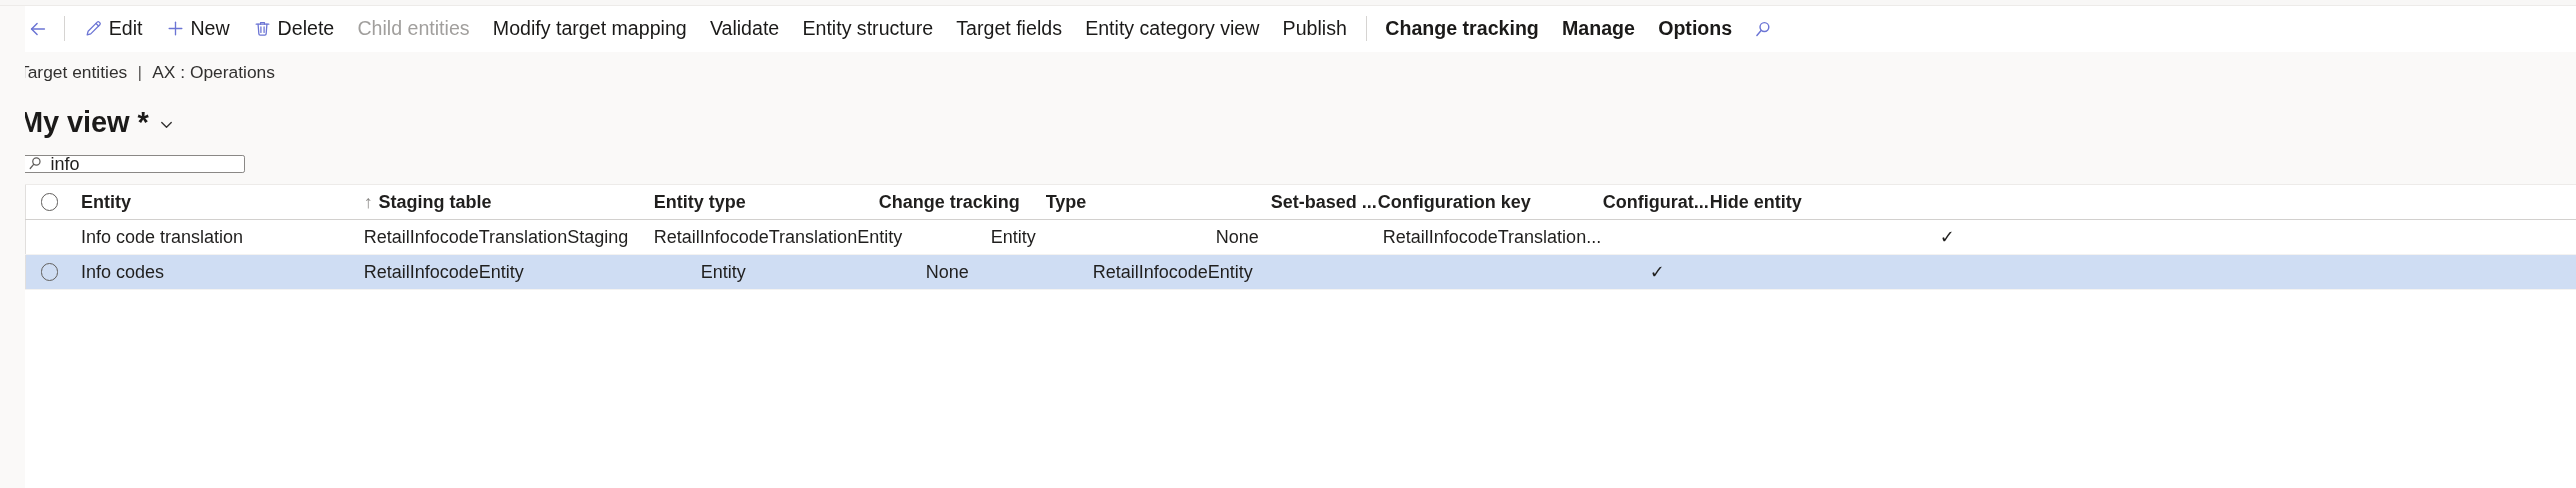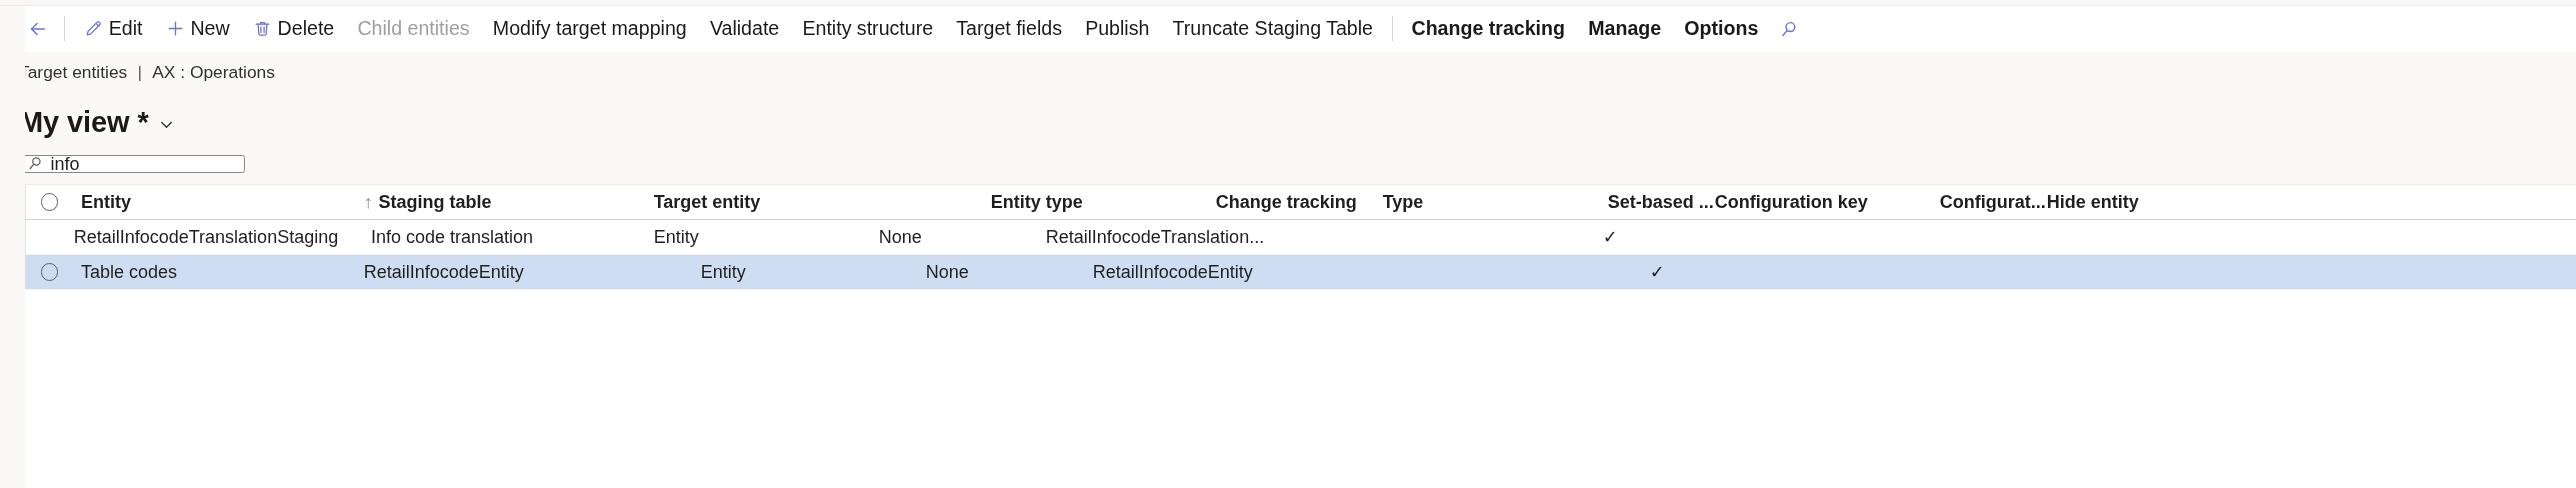--- a/index.html
+++ b/index.html
@@ -251,28 +251,28 @@
 
   <div class="cb-item">
     <span>Entity structure</span>
   </div>
 
   <div class="cb-item">
     <span>Target fields</span>
   </div>
 
 
+  <div class="cb-item">
+    <span>Entity category view</span>
+  </div>
 
   <div class="cb-item">
     <span>Publish</span>
   </div>
 
-  <div class="cb-item">
-    <span>Truncate Staging Table</span>
-  </div>
 
   <div class="cb-sep"></div>
 
   <div class="cb-item bold">
     <span>Change tracking</span>
   </div>
 
   <div class="cb-item bold">
     <span>Manage</span>
   </div>
@@ -330,23 +330,20 @@
     </div>
     <div class="cell c-entity">
       <span>Entity</span>
     </div>
     <div class="cell c-staging">
       <span class="hdr-sort">
         <span class="sort-arrow">↑</span>
         <span>Staging table</span>
       </span>
     </div>
-    <div class="cell c-target">
-      <span>Target entity</span>
-    </div>
     <div class="cell c-etype">
       <span>Entity type</span>
     </div>
     <div class="cell c-ctrack">
       <span>Change tracking</span>
     </div>
     <div class="cell c-type">
       <span>Type</span>
     </div>
     <div class="cell c-setbased">
@@ -360,38 +357,39 @@
     </div>
     <div class="cell c-hide">
       <span>Hide entity</span>
     </div>
   </div>
 
   <div class="row data">
     <div class="leftgut"></div>
     <div class="vline"></div>
     <div class="cell c-sel"></div>
+    <div class="cell c-entity">Info code translation</div>
     <div class="cell c-staging">RetailInfocodeTranslationStaging</div>
-    <div class="cell c-entity">Info code translation</div>
+    <div class="cell c-target">RetailInfocodeTranslationEntity</div>
     <div class="cell c-etype">Entity</div>
     <div class="cell c-ctrack">None</div>
     <div class="cell c-type">RetailInfocodeTranslation...</div>
     <div class="cell c-setbased"></div>
     <div class="cell c-confkey"></div>
     <div class="cell c-confkey2 check">✓</div>
     <div class="cell c-hide"></div>
   </div>
 
   <div class="row data selected">
     <div class="leftgut"></div>
     <div class="vline"></div>
     <div class="cell c-sel">
       <span class="radio"></span>
     </div>
-    <div class="cell c-entity">Table codes</div>
+    <div class="cell c-entity">Info codes</div>
     <div class="cell c-target">RetailInfocodeEntity</div>
     <div class="cell c-etype">Entity</div>
     <div class="cell c-ctrack">None</div>
     <div class="cell c-type">RetailInfocodeEntity</div>
     <div class="cell c-setbased"></div>
     <div class="cell c-confkey"></div>
     <div class="cell c-confkey2 check">✓</div>
     <div class="cell c-hide"></div>
   </div>
 

